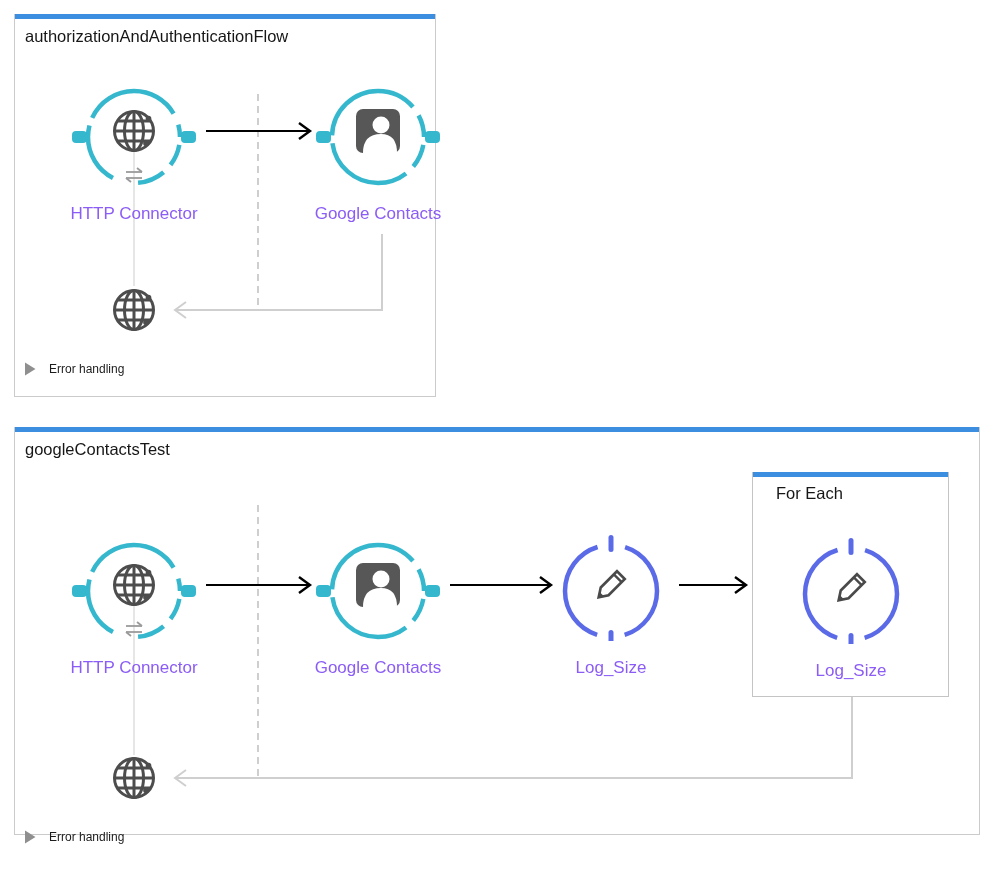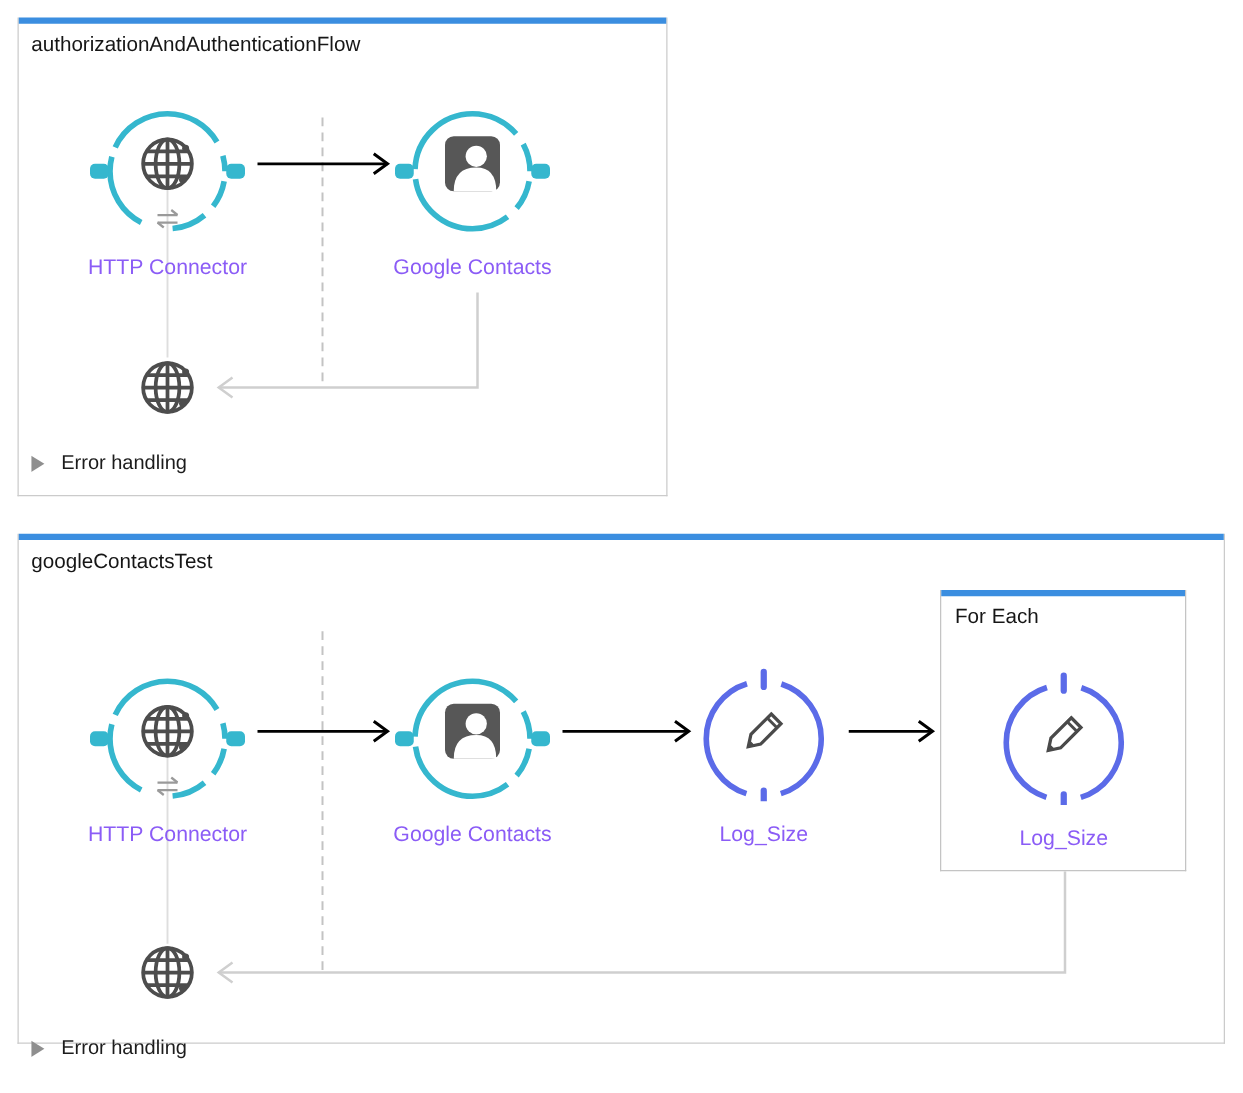--- a/index.html
+++ b/index.html
@@ -23,31 +23,31 @@
   .node .nlabel{
     position:absolute;top:129px;left:62px;transform:translateX(-50%);
     font-size:17px;color:#8b5cf6;white-space:nowrap;
   }
   .transfer{position:absolute;left:51px;top:92px;width:22px;height:16px;}
   .globe-solo{position:absolute;width:46px;height:46px;}
   .scope{
     position:absolute;background:#fff;border:1px solid #c4c4c4;border-top:0;
     box-sizing:border-box;
   }
-  .scope-title{position:absolute;left:11px;top:12px;font-size:16.5px;color:#161616;white-space:nowrap;}
+  .scope-title{position:absolute;left:23px;top:12px;font-size:16.5px;color:#161616;white-space:nowrap;}
   .eh-row{
     position:absolute;display:flex;align-items:center;gap:13px;
-    font-size:16px;color:#1c1c1c;cursor:default;
+    font-size:12px;color:#1c1c1c;cursor:default;
   }
   .eh-row svg{display:block;}
 </style>
 </head>
 <body>
 
-<div class="flow" style="left:14px;top:14px;width:520px;height:383px;">
+<div class="flow" style="left:14px;top:14px;width:422px;height:383px;">
   <div class="accent-bar"></div>
   <div class="flow-title">authorizationAndAuthenticationFlow</div>
 
   <svg class="lines" width="492" height="383">
 
     <line x1="119" y1="117" x2="119" y2="272" stroke="#dedede" stroke-width="1.5"></line>
 
     <line x1="243" y1="80" x2="243" y2="296" stroke="#c3c3c3" stroke-width="1.6" stroke-dasharray="7 5"></line>
 
     <path d="M367 220 V296 H160" fill="none" stroke="#cfcfcf" stroke-width="2"></path>

